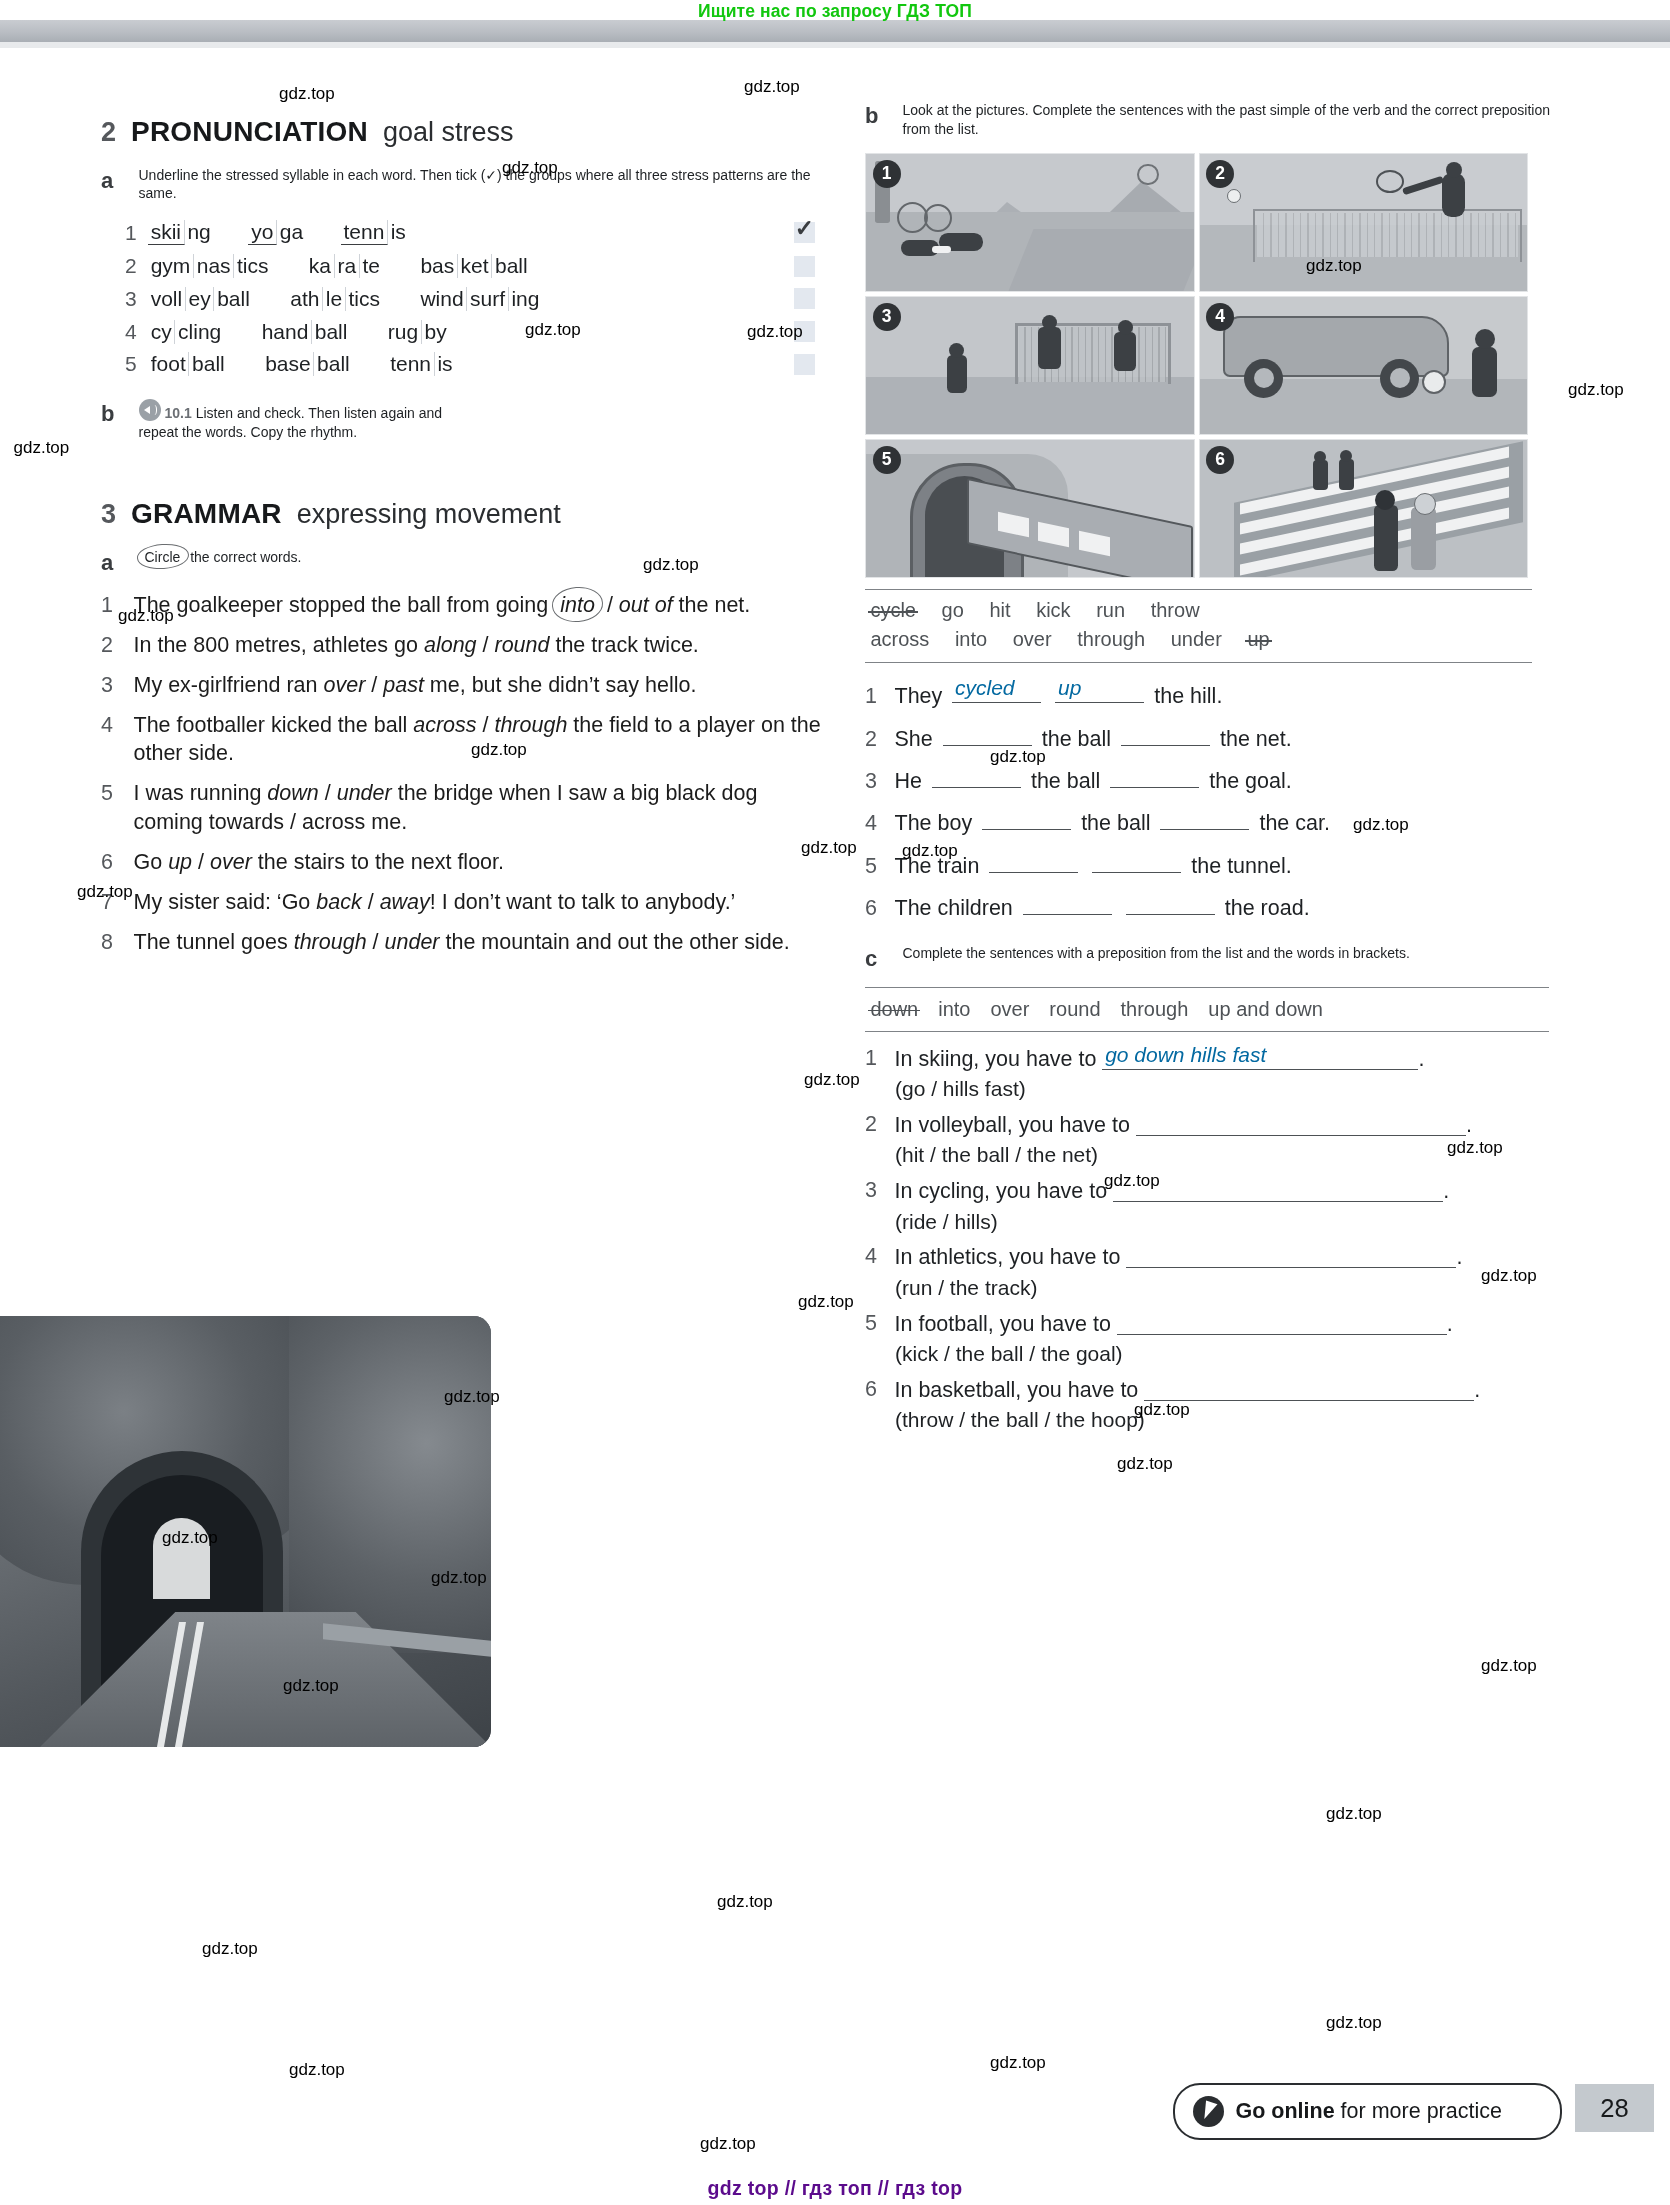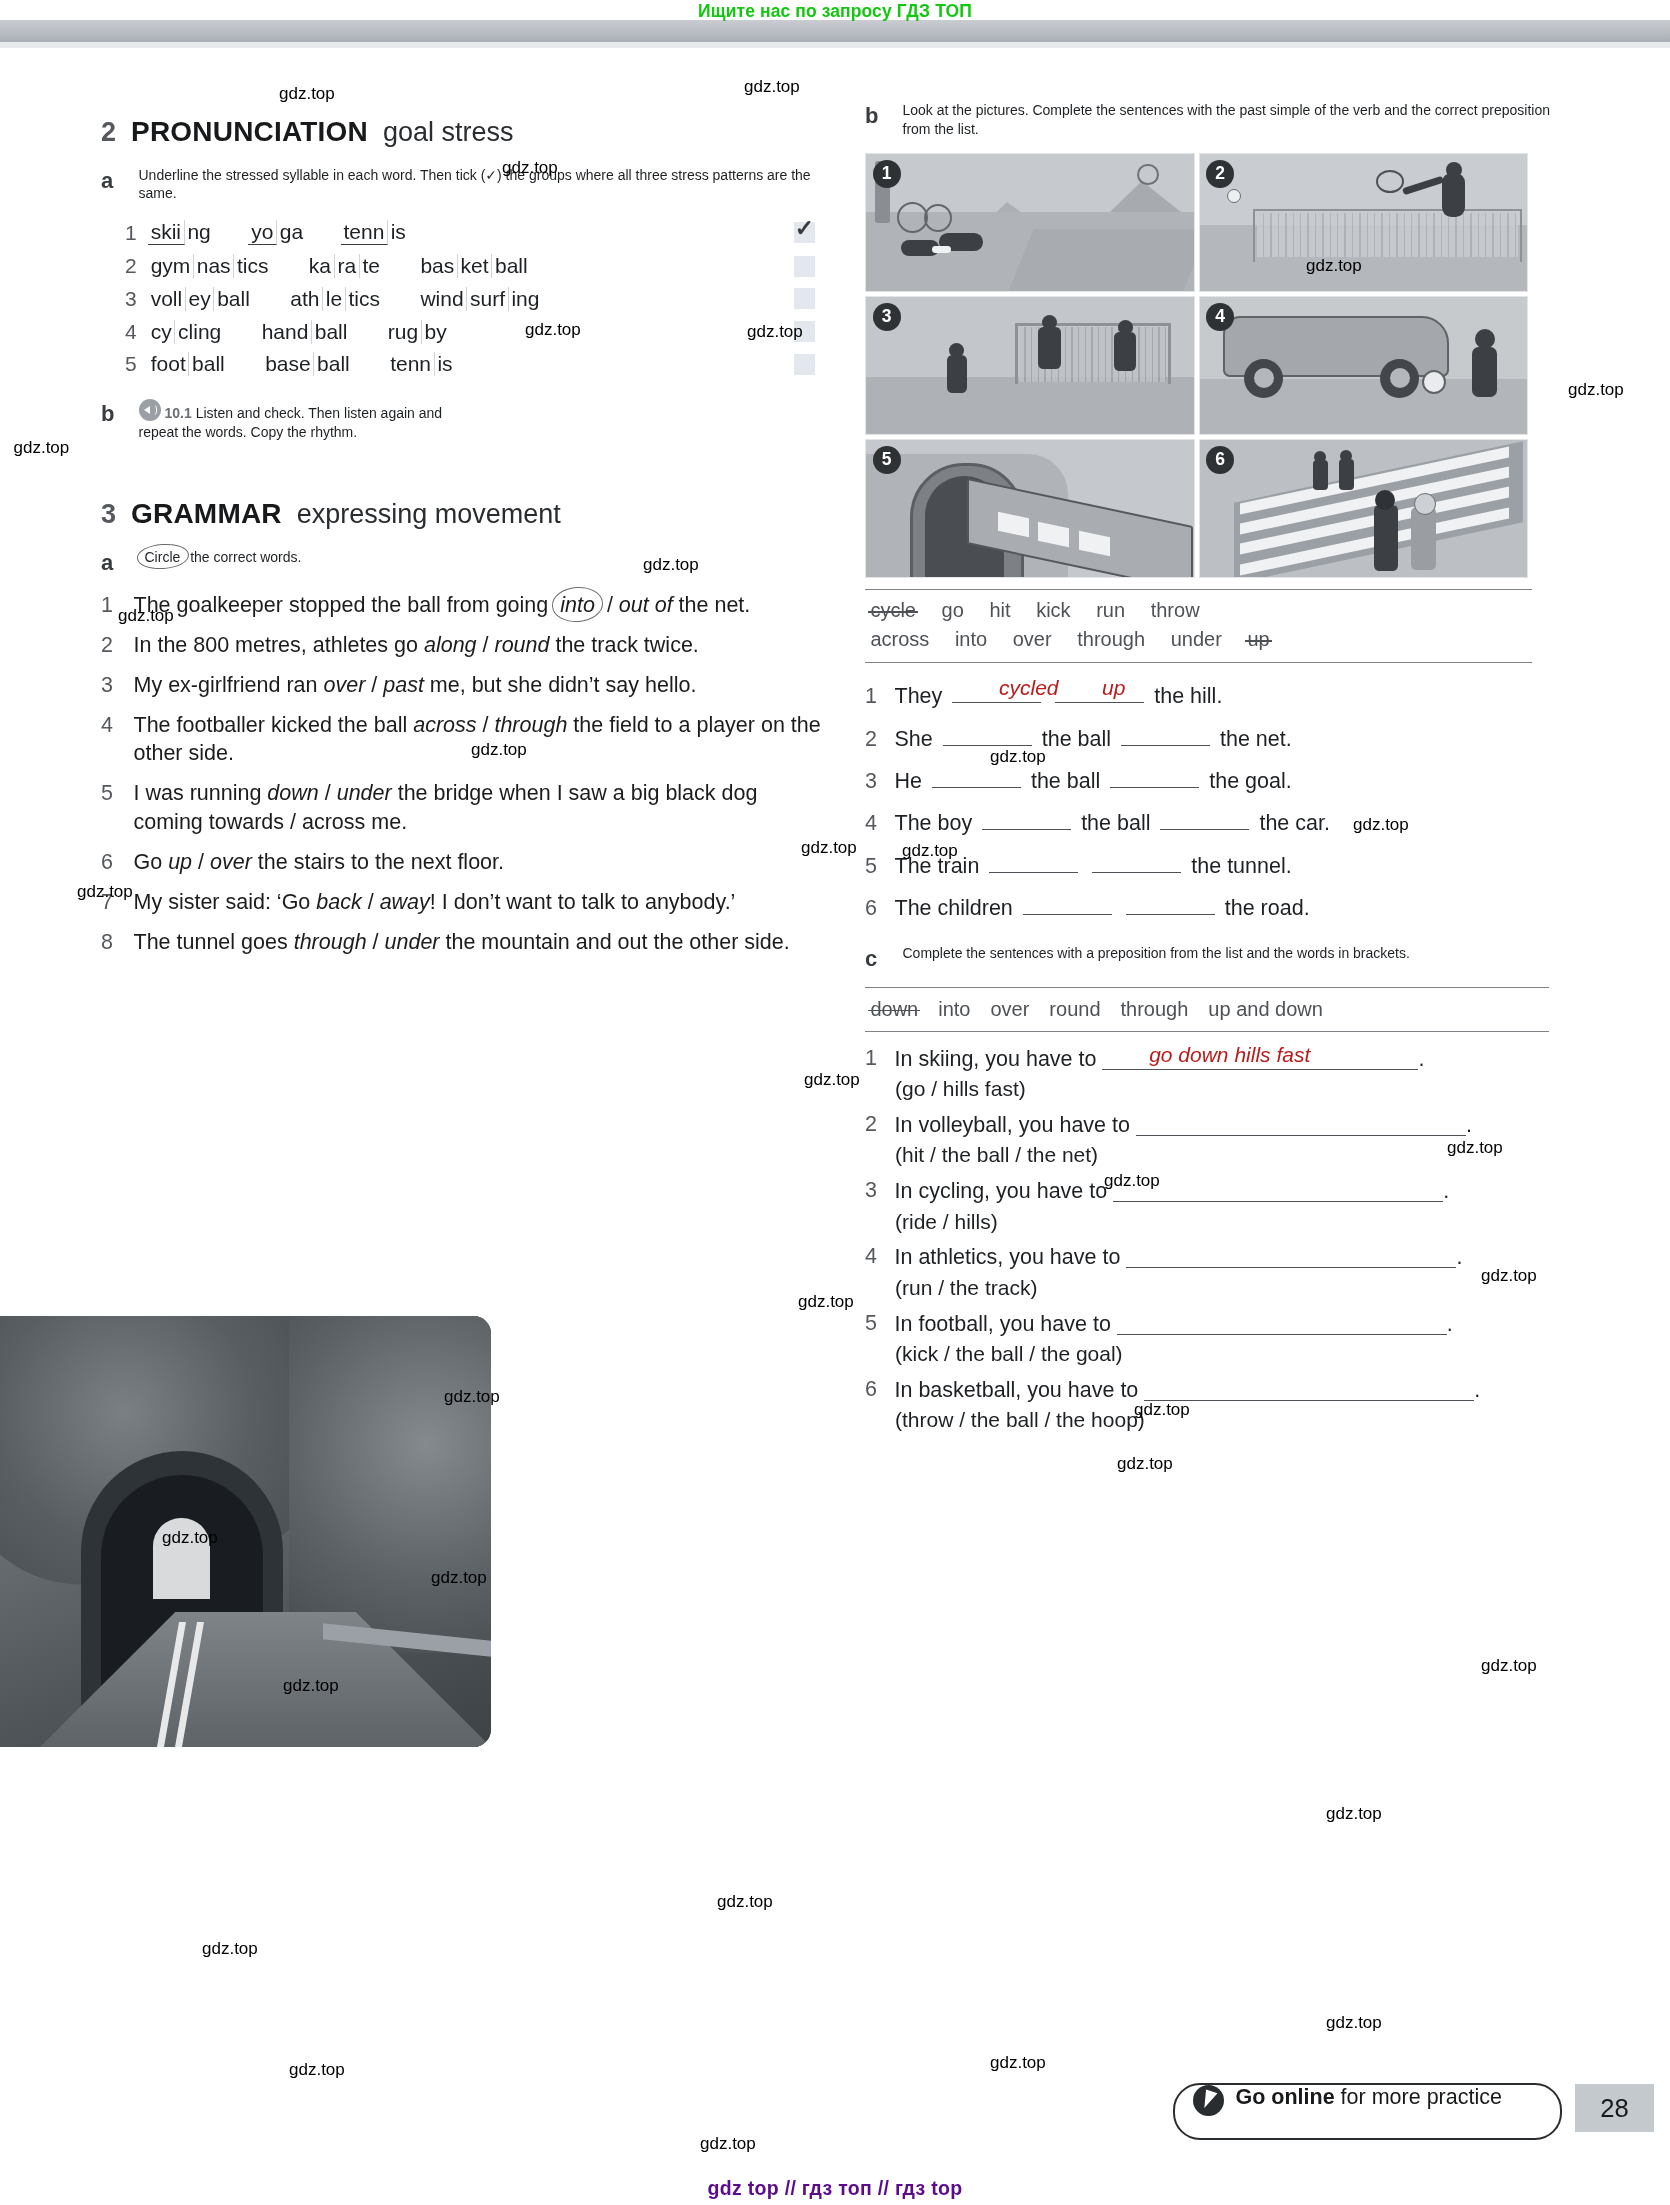--- a/index.html
+++ b/index.html
@@ -156,21 +156,21 @@
   
   .fill{margin-top:15px;}
   .fillRow{display:flex;gap:13.5px;font-size:21.5px;margin-bottom:11.4px;align-items:baseline;color:#1e2124;}
   .fillRow .n{color:#55585c;width:16px;flex:none;}
   .blank{
     display:inline-block;border-bottom:1.3px solid #4d5155;min-width:101px;height:24px;
     margin:0 4px;position:relative;
   }
   .blank.sm{min-width:89px;}
   .ans{
-    position:absolute;left:2.7px;bottom:2px;font-style:italic;color:#b91c1c;font-size:21px;white-space:nowrap;margin-left:44px;
+    position:absolute;left:2.7px;bottom:2px;font-style:italic;color:#0369a1;font-size:21px;white-space:nowrap;
   }
 
   
   .cList{margin-top:13.5px;}
   .cItem{display:flex;gap:13.5px;font-size:21.5px;margin-bottom:5.4px;color:#1e2124;}
   .cItem .n{color:#55585c;width:16px;flex:none;}
   .cLine{flex:1;}
   .cRule{
     display:inline-block;border-bottom:1.3px solid #4d5155;height:23px;position:relative;
     vertical-align:-4px;
@@ -182,21 +182,21 @@
     position:absolute;left:0;top:1316px;width:491px;height:431px;
     border-radius:0 17.5px 17.5px 0;overflow:hidden;
     background:#6e7377;
   }
   .ph{position:absolute;}
 
   
   .goonline{
     position:absolute;left:1173px;top:2083px;width:367px;height:53px;
     border:2px solid #2a2d30;border-radius:27px;background:#fff;
-    display:flex;gap:12px;padding-left:17.5px;
+    display:flex;align-items:center;gap:12px;padding-left:17.5px;
     font-size:21.5px;color:#17191b;
   }
   .cursorIcon{
     width:31px;height:31px;border-radius:50%;background:#2a2d30;position:relative;flex:none;
   }
   .cursorIcon:after{
     content:"";position:absolute;left:10px;top:6px;width:0;height:0;
     border-left:4.7px solid transparent;border-right:8px solid transparent;
     border-top:18px solid #fff;transform:rotate(18deg);
   }

